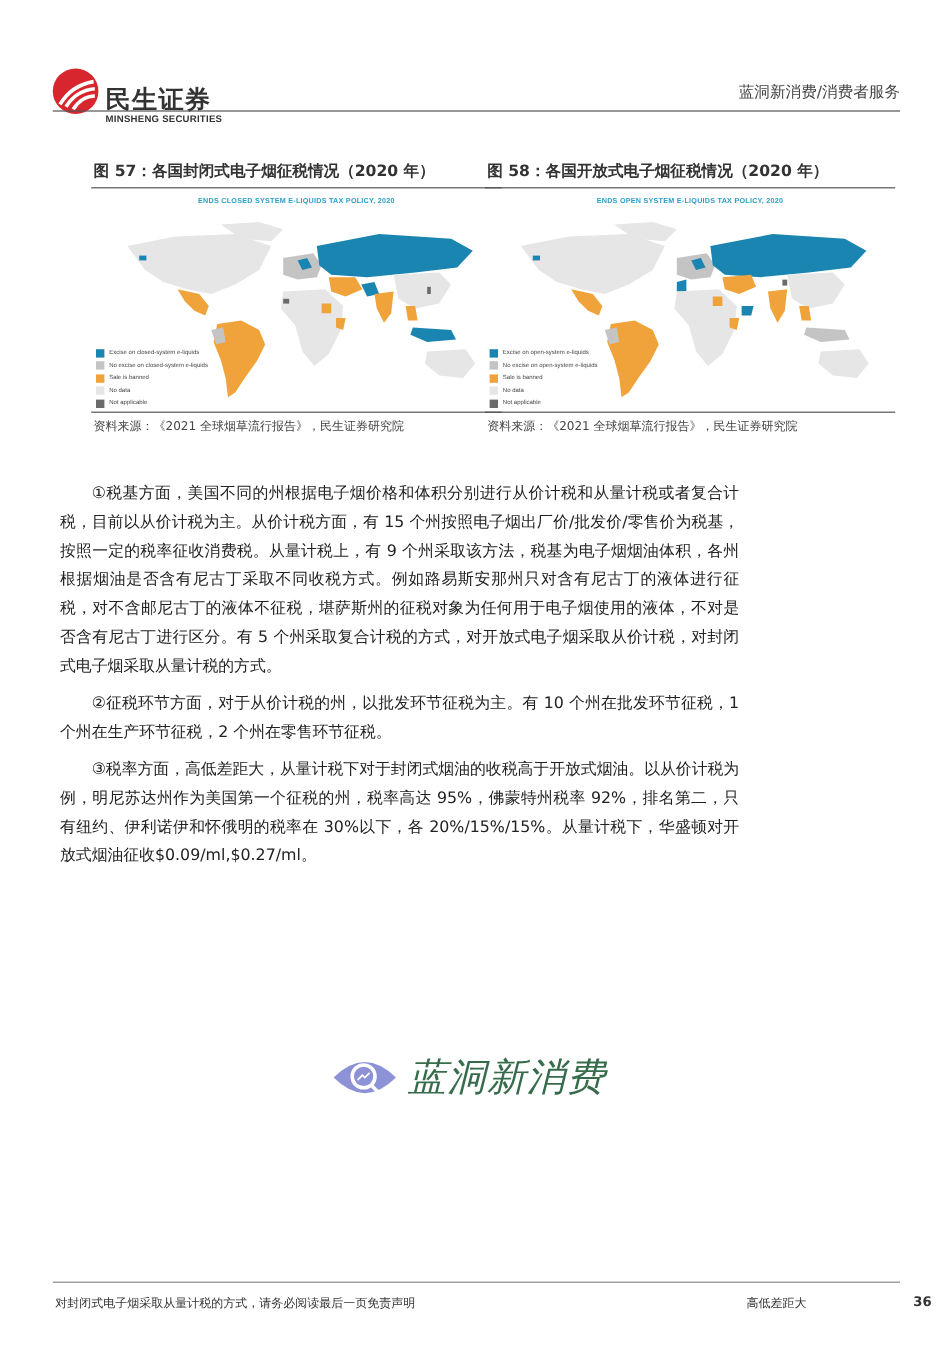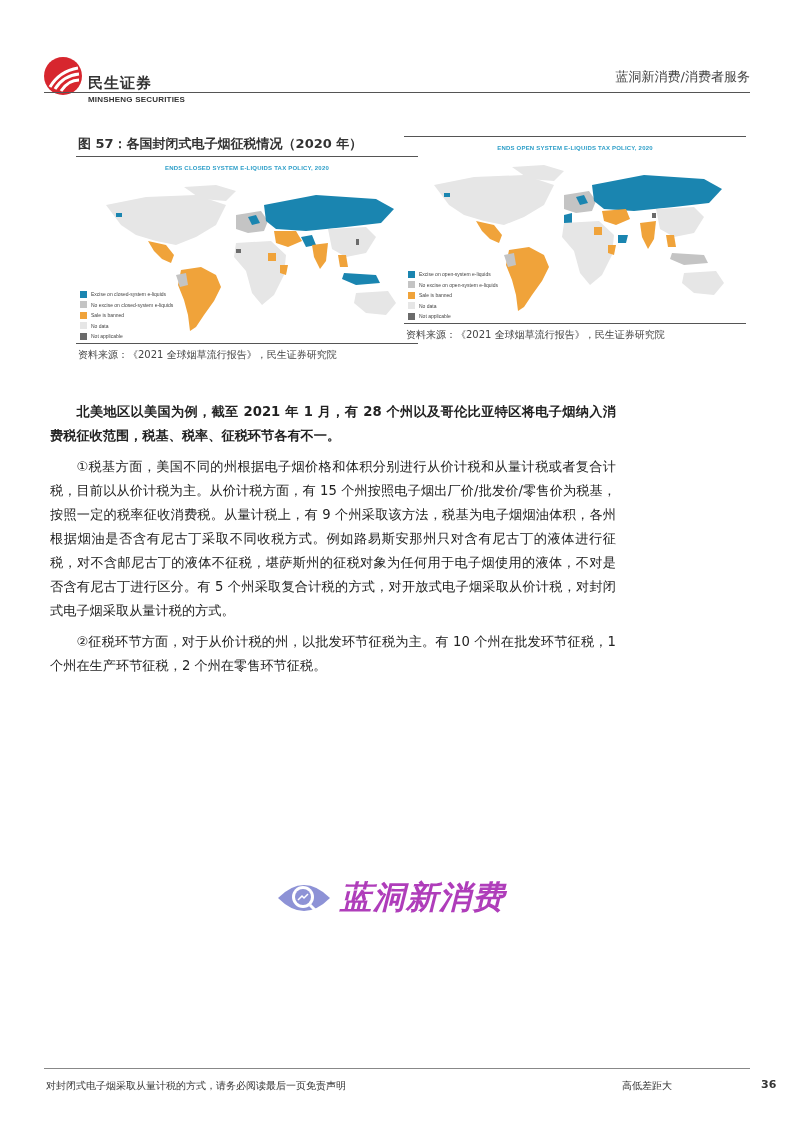--- a/index.html
+++ b/index.html
@@ -5,21 +5,21 @@
   * { margin: 0; padding: 0; box-sizing: border-box; }
   html, body { width: 793px; height: 1122px; background: #ffffff; overflow: hidden; }
   body { position: relative; font-family: "DejaVu Sans", "Liberation Sans", sans-serif; color: #222; }
 
   
   .header { position: absolute; left: 44px; top: 44px; width: 706px; height: 50px; }
   .logo { position: absolute; left: 0; top: 2px; display: flex; align-items: center; }
   .logo-mark { width: 38px; height: 38px; border-radius: 50%; background: #d7262e; position: relative; overflow: hidden; }
   .logo-mark svg { position: absolute; left: 0; top: 0; }
   .logo-text { margin-left: 6px; display: flex; flex-direction: column; }
-  .logo-cn { font-size: 15px; font-weight: bold; color: #333; letter-spacing: 1px; line-height: 24px; margin-top: 25px; }
+  .logo-cn { font-size: 21px; font-weight: bold; color: #333; letter-spacing: 1px; line-height: 24px; margin-top: 25px; }
   .logo-en { font-size: 8px; font-weight: bold; color: #333; letter-spacing: 0.2px; line-height: 10px; font-family: "Liberation Sans", sans-serif; }
   .header-right { position: absolute; right: 0; top: 24px; font-size: 13px; color: #444; }
   .header-rule { position: absolute; left: 44px; top: 92px; width: 706px; height: 1px; background: #555; }
 
   
   .figure { position: absolute; top: 134px; width: 342px; }
   .fig-left { left: 50px; margin-left: 26px; }
   .fig-right { left: 404px; }
   .fig-title { font-size: 13px; font-weight: bold; color: #333; padding-left: 2px; height: 20px; line-height: 20px; }
   .fig-title-rule { height: 1px; background: #555; margin-top: 2px; }
@@ -33,21 +33,21 @@
   .fig-src-rule { height: 1px; background: #555; margin-top: 0; }
   .fig-source { font-size: 10px; color: #444; margin-top: 4px; padding-left: 2px; }
 
   
   .body-text { position: absolute; left: 50px; top: 400px; width: 566px; font-size: 13.2px; line-height: 24px; color: #222; }
   .para { text-indent: 2em; margin-bottom: 7px; text-align: justify; }
   .para.bold { font-weight: bold; }
 
   
   .watermark { position: absolute; left: 276px; top: 876px; display: flex; align-items: center; opacity: 0.85; }
-  .wm-text { font-size: 32px; font-weight: bold; font-style: italic; color: #a21caf; margin-left: 8px; letter-spacing: 1px; }
+  .wm-text { font-size: 32px; font-weight: normal; font-style: italic; color: #14532d; margin-left: 8px; letter-spacing: 1px; }
 
   
   .footer-rule { position: absolute; left: 44px; top: 1068px; width: 706px; height: 1px; background: #888; }
   .footer-left { position: absolute; left: 46px; top: 1079px; font-size: 10px; color: #333; }
   .footer-mid { position: absolute; left: 622px; top: 1079px; font-size: 10px; color: #333; }
   .footer-page { position: absolute; left: 725px; top: 1078px; font-size: 11px; font-weight: bold; color: #333; margin-left: 36px; }
 </style>
 </head>
 <body>
 
@@ -129,20 +129,21 @@
           <span class="legend-swatch" style="background:#6b6b6b"></span>
           <span class="legend-label">Not applicable</span>
         </div>
     </div>
   </div>
   <div class="fig-src-rule"></div>
   <div class="fig-source">资料来源：《2021 全球烟草流行报告》，民生证券研究院</div>
 </div>
 
 <div class="figure fig-right">
+  <div class="fig-title">图 58：各国开放式电子烟征税情况（2020 年）</div>
   <div class="fig-title-rule"></div>
   <div class="map-box">
     <div class="map-caption">ENDS OPEN SYSTEM E-LIQUIDS TAX POLICY, 2020</div>
     <svg class="map-svg" width="342" height="168" viewBox="0 0 342 168">
       <path d="M30 30 L70 22 L120 20 L150 30 L140 50 L120 62 L100 70 L80 66 L60 60 L45 50 Z" fill="#e6e6e6"></path>
       <path d="M108 12 L140 10 L160 16 L150 26 L125 24 Z" fill="#e6e6e6"></path>
       <rect x="40" y="38" width="6" height="4" fill="#1a85b0"></rect>
       <path d="M72 66 L90 70 L98 80 L95 88 L86 84 L78 76 Z" fill="#f0a33a"></path>
       <path d="M105 95 L125 92 L140 100 L145 112 L138 126 L128 140 L120 152 L114 156 L112 140 L108 125 L102 110 Z" fill="#f0a33a"></path>
       <path d="M100 100 L110 98 L112 110 L104 112 Z" fill="#c4c4c4"></path>
@@ -183,23 +184,23 @@
           <span class="legend-swatch" style="background:#6b6b6b"></span>
           <span class="legend-label">Not applicable</span>
         </div>
     </div>
   </div>
   <div class="fig-src-rule"></div>
   <div class="fig-source">资料来源：《2021 全球烟草流行报告》，民生证券研究院</div>
 </div>
 
 <div class="body-text">
-  <p class="para bold">北美地区以美国为例，截至 2021 年 1 月，有 28 个州以及哥伦比亚特区将电子烟纳入消费税征收范围，税基、税率、征税环节各有不一。</p>
   <p class="para">①税基方面，美国不同的州根据电子烟价格和体积分别进行从价计税和从量计税或者复合计税，目前以从价计税为主。从价计税方面，有 15 个州按照电子烟出厂价/批发价/零售价为税基，按照一定的税率征收消费税。从量计税上，有 9 个州采取该方法，税基为电子烟烟油体积，各州根据烟油是否含有尼古丁采取不同收税方式。例如路易斯安那州只对含有尼古丁的液体进行征税，对不含邮尼古丁的液体不征税，堪萨斯州的征税对象为任何用于电子烟使用的液体，不对是否含有尼古丁进行区分。有 5 个州采取复合计税的方式，对开放式电子烟采取从价计税，对封闭式电子烟采取从量计税的方式。</p>
   <p class="para">②征税环节方面，对于从价计税的州，以批发环节征税为主。有 10 个州在批发环节征税，1 个州在生产环节征税，2 个州在零售环节征税。</p>
+  <p class="para">③税率方面，高低差距大，从量计税下对于封闭式烟油的收税高于开放式烟油。以从价计税为例，明尼苏达州作为美国第一个征税的州，税率高达 95%，佛蒙特州税率 92%，排名第二，只有纽约、伊利诺伊和怀俄明的税率在 30%以下，各 20%/15%/15%。从量计税下，华盛顿对开放式烟油征收$0.09/ml,$0.27/ml。</p>
 </div>
 
 <div class="watermark">
   <svg width="56" height="40" viewBox="0 0 56 40">
     <path d="M2 20 Q 28 -6, 54 20 Q 28 46, 2 20 Z" fill="#7a7fcf"></path>
     <circle cx="27" cy="19" r="11" fill="#ffffff"></circle>
     <circle cx="27" cy="19" r="8" fill="#7a7fcf"></circle>
     <path d="M22 22 L26 18 L28 20 L32 16" stroke="#fff" stroke-width="1.5" fill="none"></path>
     <path d="M34 27 L40 33" stroke="#ffffff" stroke-width="3"></path>
   </svg>

